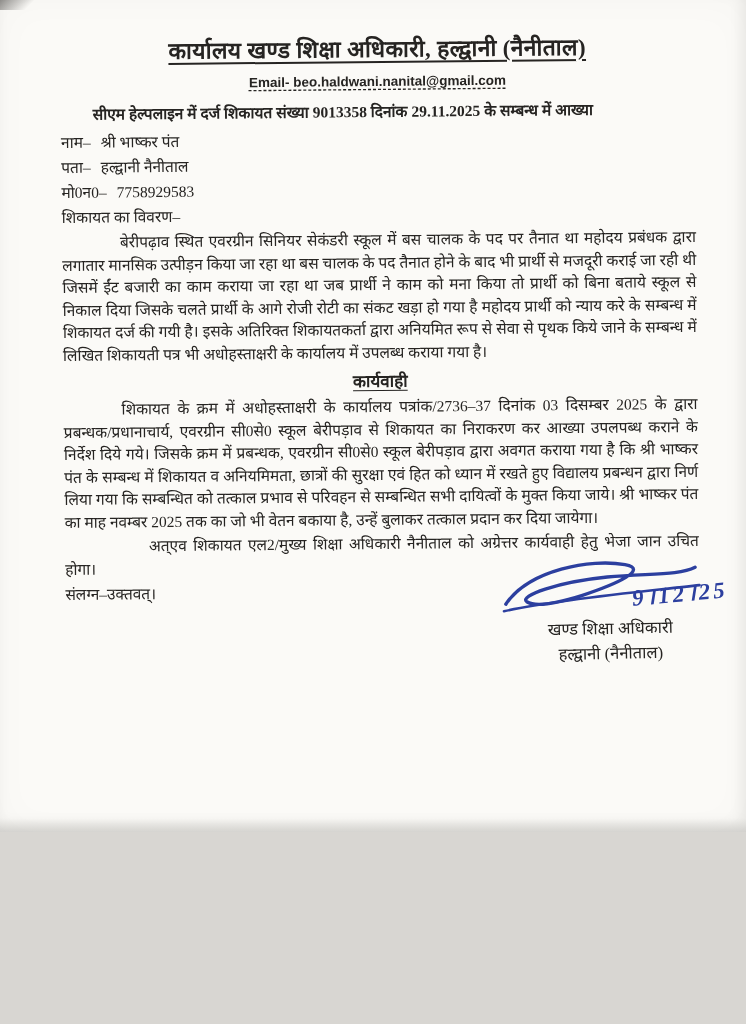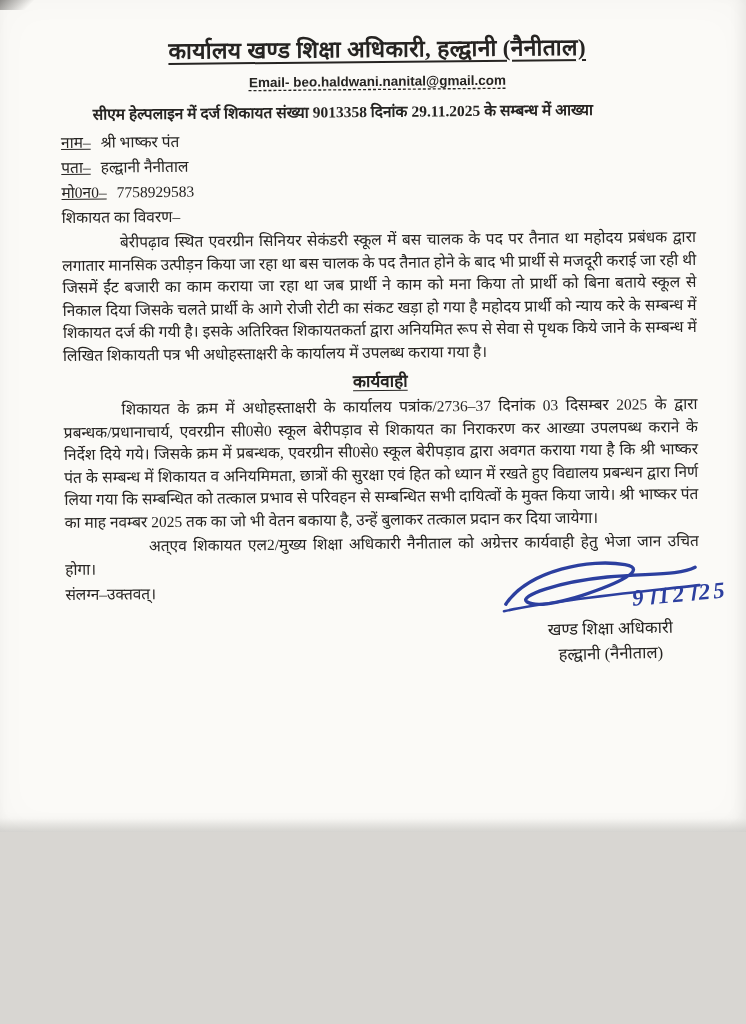--- a/index.html
+++ b/index.html
@@ -44,21 +44,21 @@
     margin-bottom:7px;
   }
   .subject {
     font-weight:bold;
     font-size:15.5px;
     text-indent:32px;
     margin-bottom:4px;
     line-height:23px;
   }
   .field-row { line-height:25px; white-space:nowrap; }
-  .field-row .lbl { margin-right:10px;text-decoration:underline; }
+  .field-row .lbl { margin-right:10px; }
   .para {
     margin:2px 0 0 0;
     text-align:justify;
     line-height:22.5px;
   }
   .para.indent-sm { text-indent:58px; }
   .para.indent-lg { text-indent:84px; }
   .action-heading {
     text-align:center;
     font-weight:bold;

